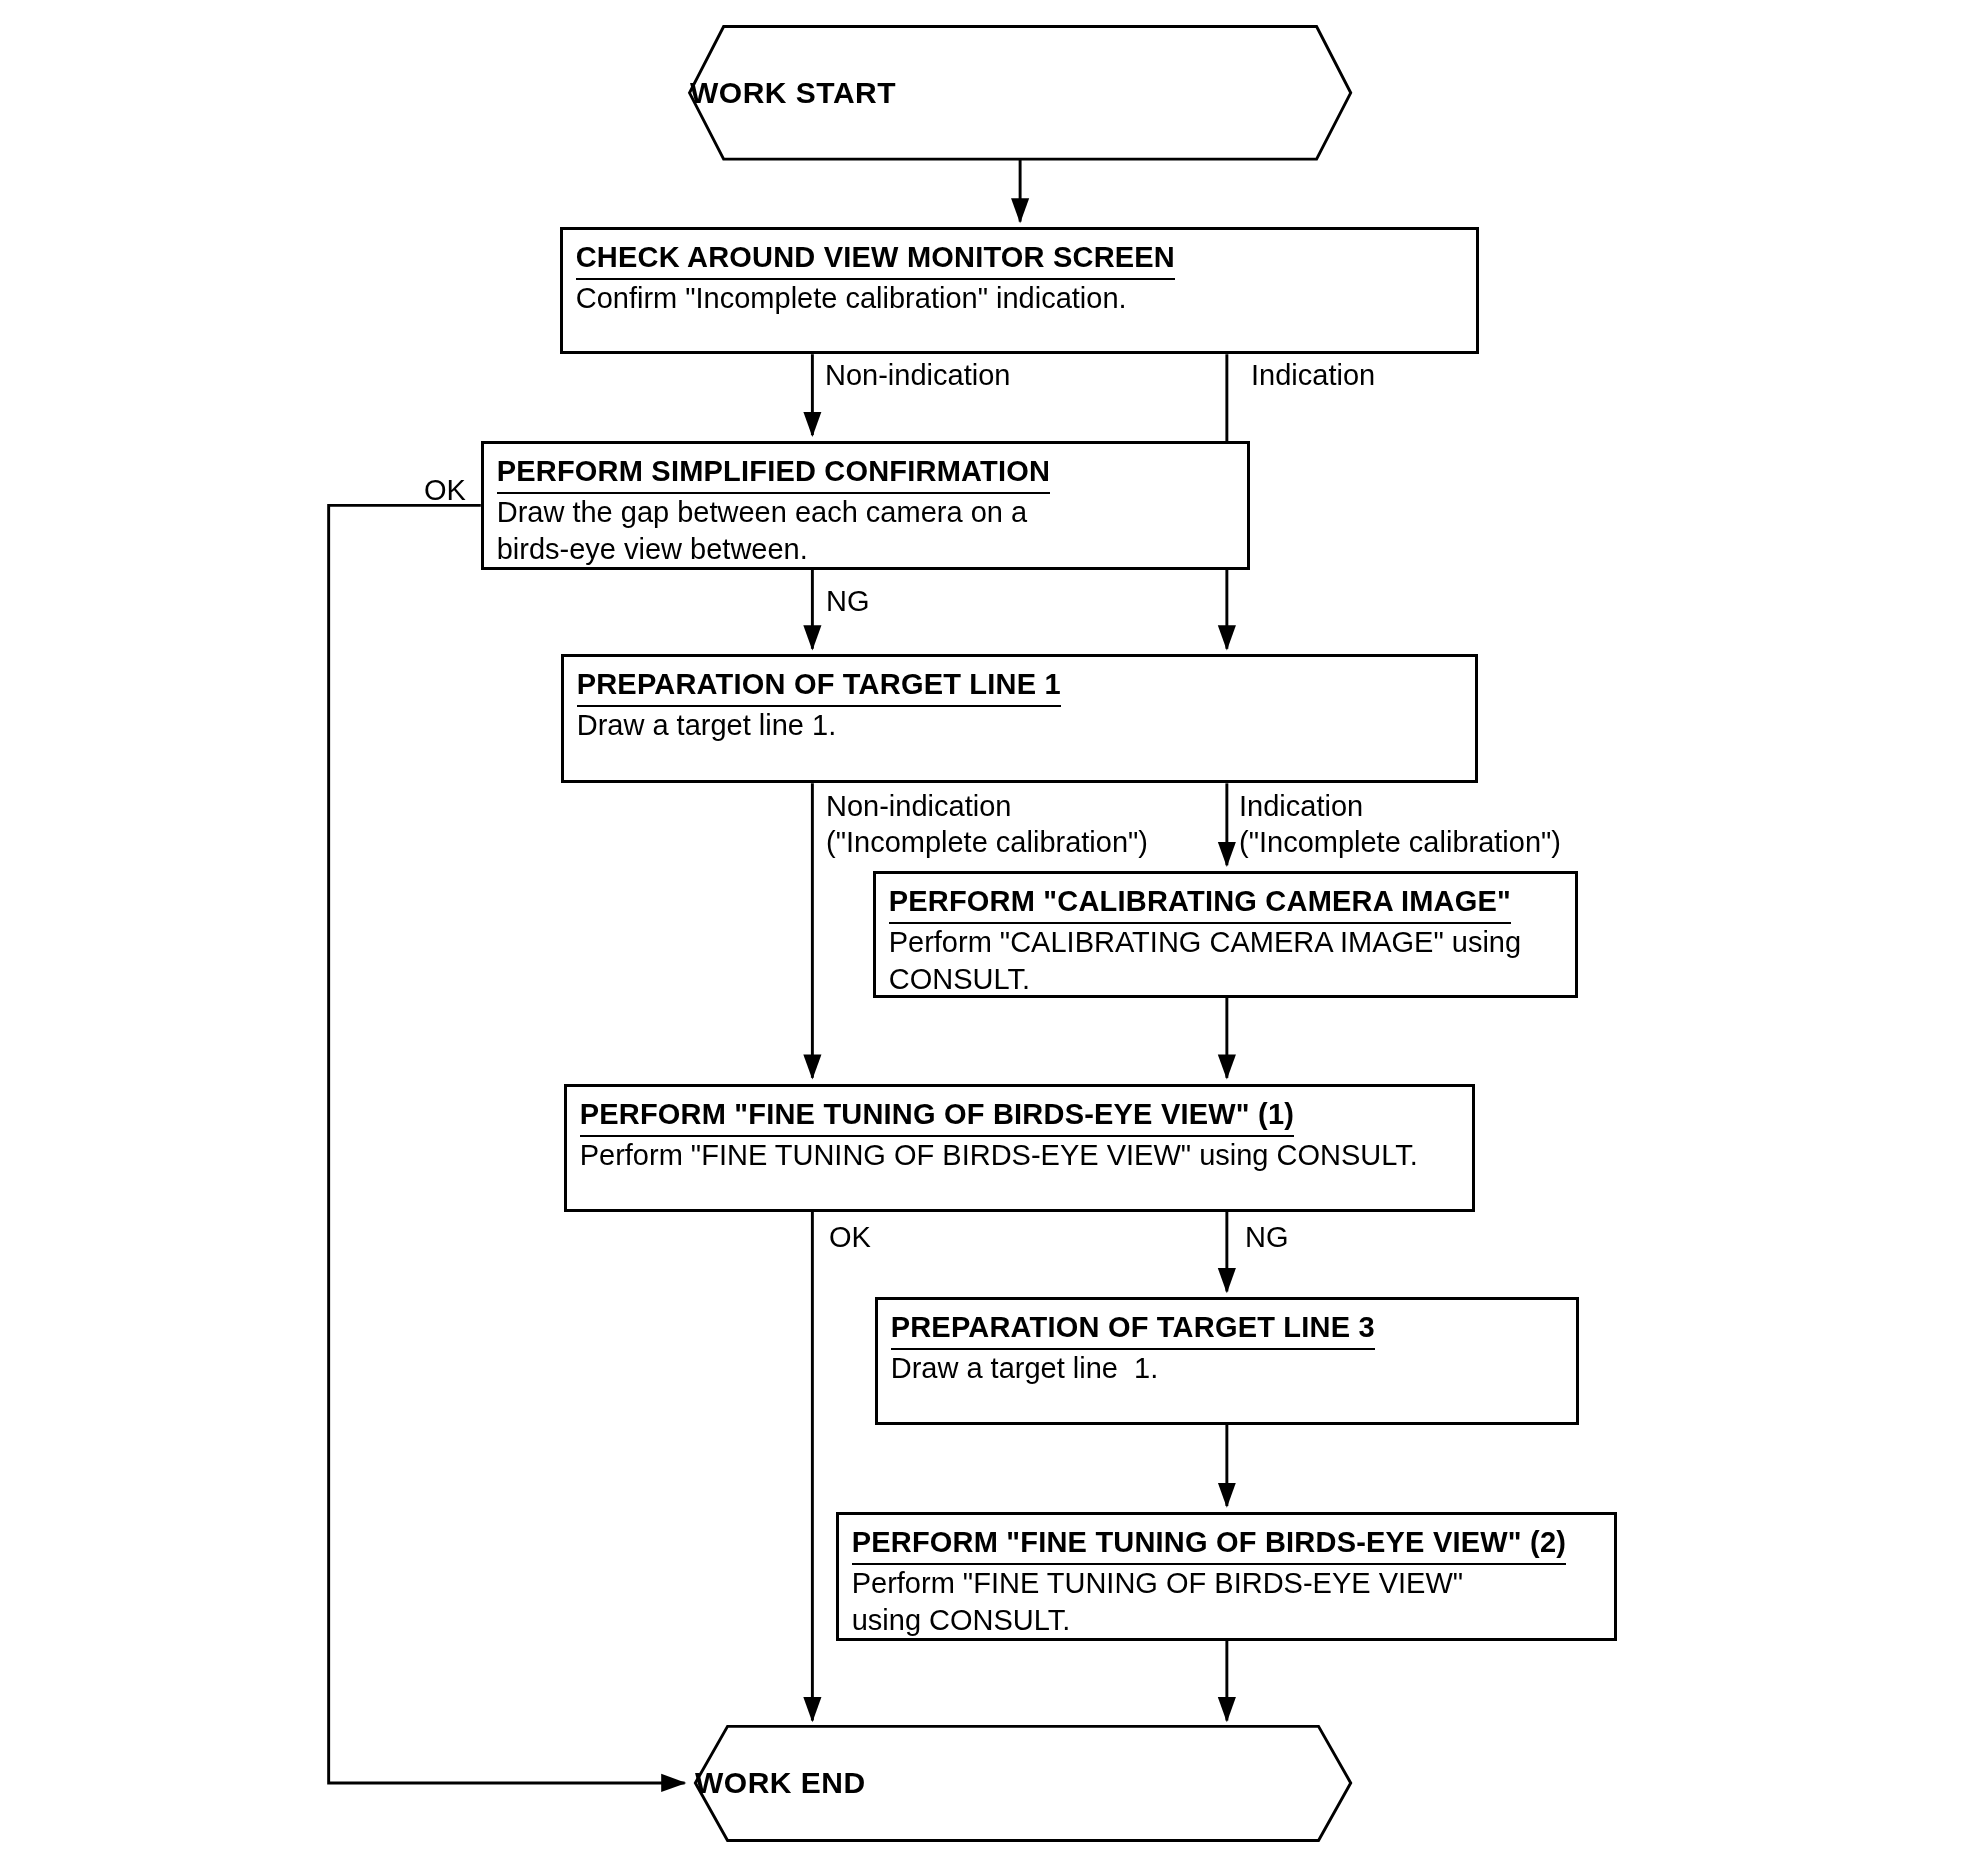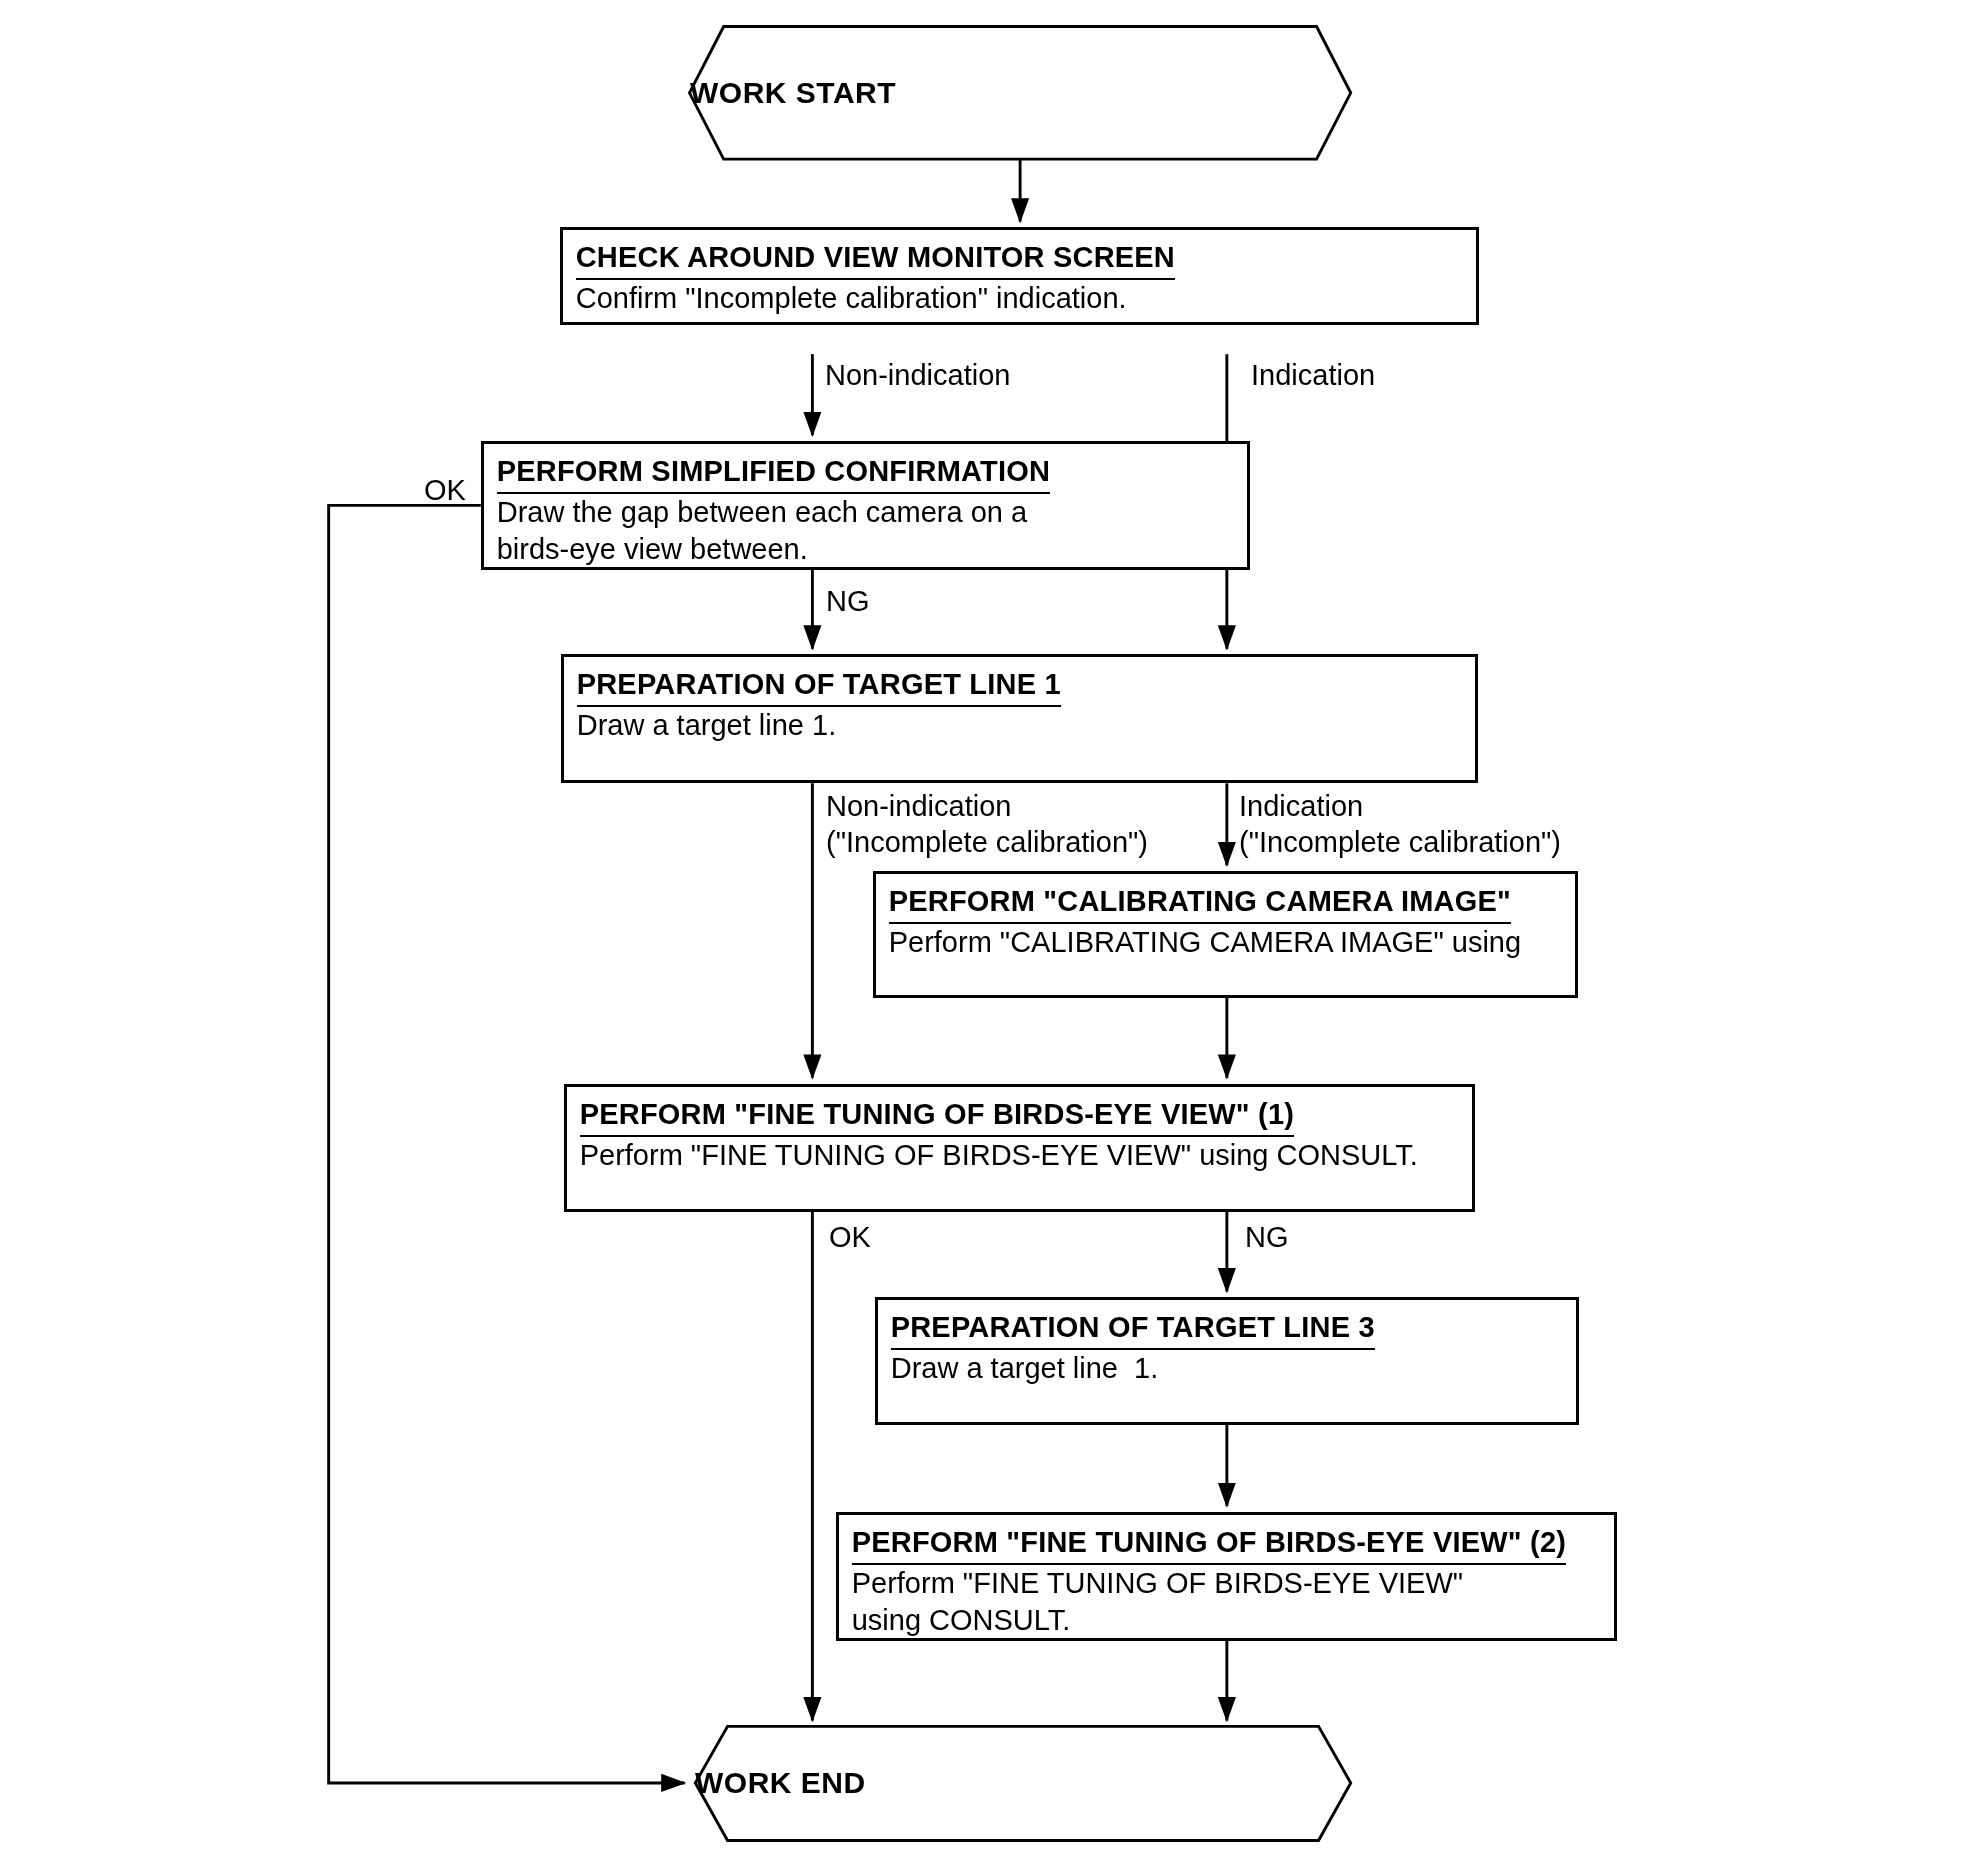--- a/index.html
+++ b/index.html
@@ -74,21 +74,21 @@
     <line x1="1258" y1="1242" x2="1258" y2="1324" marker-end="url(#ah)"></line>
     <line x1="1258" y1="1461" x2="1258" y2="1544" marker-end="url(#ah)"></line>
     <line x1="1258" y1="1682" x2="1258" y2="1764" marker-end="url(#ah)"></line>
     <polyline points="493,518 337,518 337,1828 702,1828" marker-end="url(#ah)"></polyline>
   </svg>
 
   <div class="terminal-label" style="left:690px; top:26px; width:661px; height:133px;">
     <span>WORK START</span>
   </div>
 
-  <div class="node" style="left:560px; top:227px; width:919px; height:98px;">
+  <div class="node" style="left:560px; top:227px; width:919px; height:127px;">
     <div class="trow"><span class="node-title">CHECK AROUND VIEW MONITOR SCREEN</span></div>
     <div class="node-line">Confirm "Incomplete calibration" indication.</div>
   </div>
 
   <div class="elabel" style="left:825px; top:357px;">Non-indication</div>
   <div class="elabel" style="left:1251px; top:357px;">Indication</div>
 
   <div class="elabel" style="left:424px; top:472px;">OK</div>
 
   <div class="node" style="left:481px; top:441px; width:769px; height:129px;">
@@ -109,20 +109,21 @@
     <div>("Incomplete calibration")</div>
   </div>
   <div class="elabel" style="left:1239px; top:788px;">
     <div>Indication</div>
     <div>("Incomplete calibration")</div>
   </div>
 
   <div class="node" style="left:873px; top:871px; width:705px; height:127px;">
     <div class="trow"><span class="node-title">PERFORM "CALIBRATING CAMERA IMAGE"</span></div>
     <div class="node-line">Perform "CALIBRATING CAMERA IMAGE" using</div>
+    <div class="node-line">CONSULT.</div>
   </div>
 
   <div class="node" style="left:564px; top:1084px; width:911px; height:128px;">
     <div class="trow"><span class="node-title">PERFORM "FINE TUNING OF BIRDS-EYE VIEW" (1)</span></div>
     <div class="node-line">Perform "FINE TUNING OF BIRDS-EYE VIEW" using CONSULT.</div>
   </div>
 
   <div class="elabel" style="left:829px; top:1219px;">OK</div>
   <div class="elabel" style="left:1245px; top:1219px;">NG</div>
 

